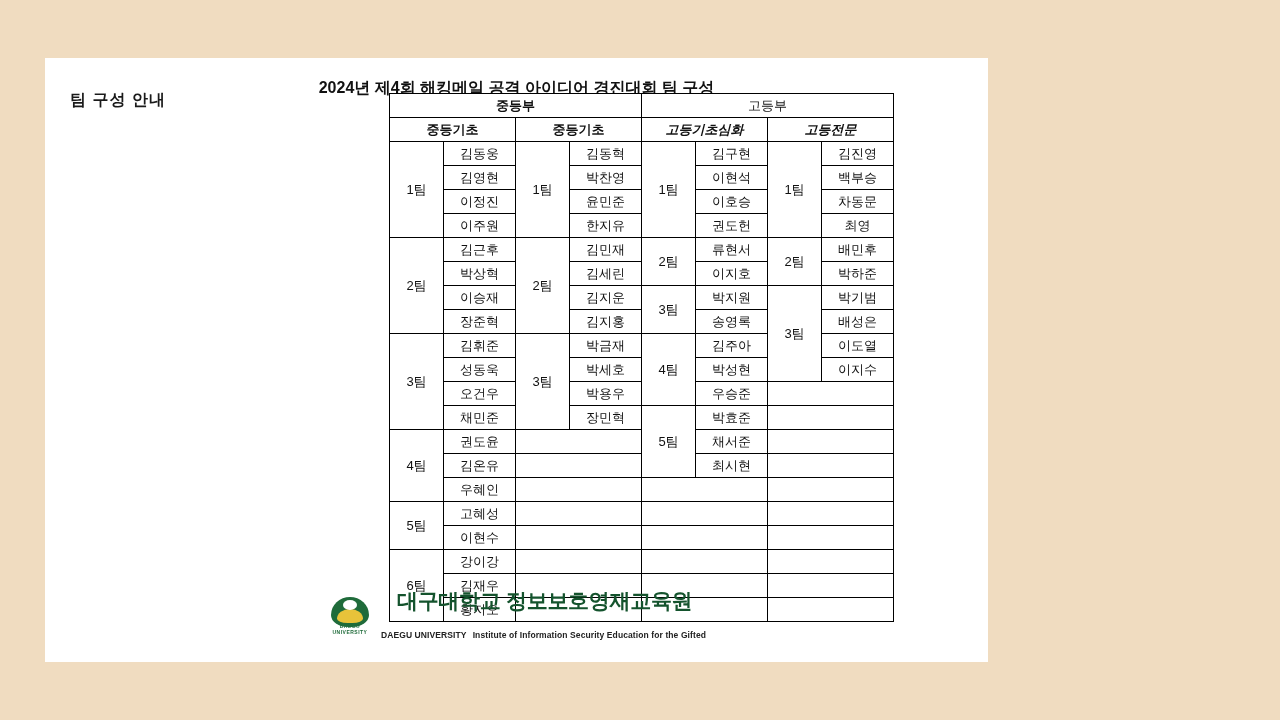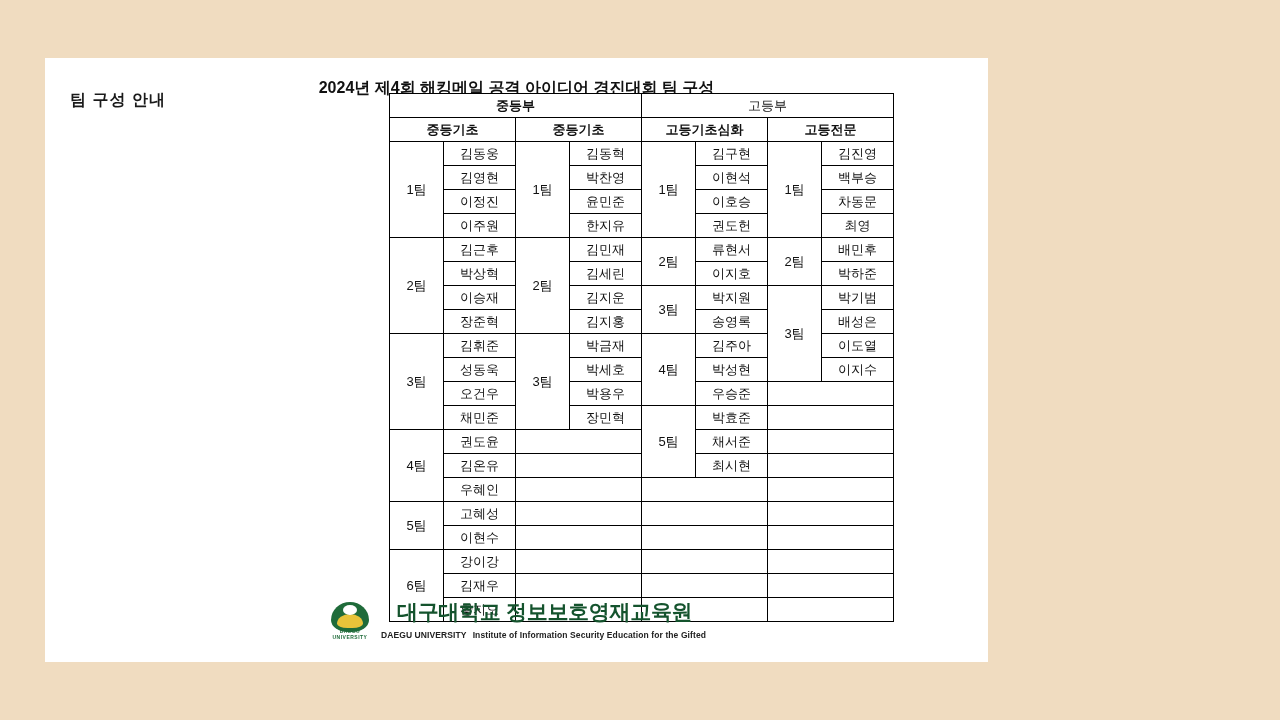--- a/index.html
+++ b/index.html
@@ -71,20 +71,21 @@
   }
   td.sub-mid {
     background: #fdf2d8;
     font-weight: bold;
     font-size: 13px;
   }
   td.sub-high {
     background: #dfe9db;
     font-weight: bold;
     font-size: 13px;
+    font-style: italic;
   }
   td.teamcell {
     font-size: 13px;
   }
   td.blank {
     border-left: 1px solid #000;
     border-right: 1px solid #000;
     border-top: none;
     border-bottom: none;
     background: #ffffff;
@@ -166,21 +167,21 @@
     font-weight: bold;
     color: #14532d;
     letter-spacing: -0.3px;
     margin-left: 16px;
   }
   .footer-en {
     font-size: 8.5px;
     font-weight: bold;
     color: #222;
     letter-spacing: 0.1px;
-    margin-top: 8px;
+    margin-top: 19px;
     text-align: right;
   }
   .footer-en .en-univ { margin-right: 6px; }
 </style>
 </head>
 <body>
 
 <div class="slide">
 
   <div class="slide-title">팀 구성 안내</div>

